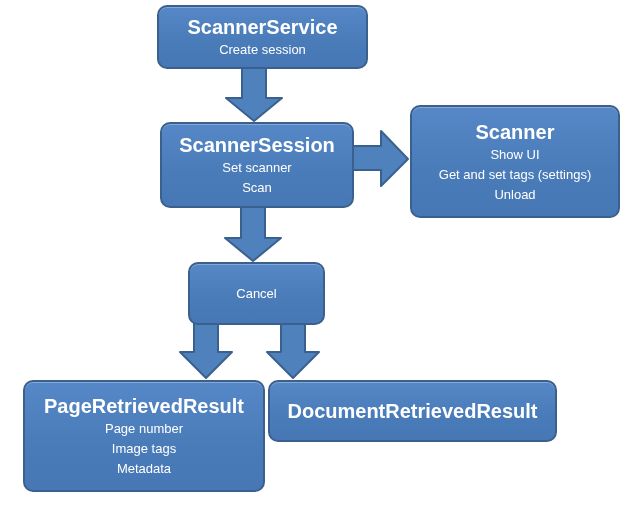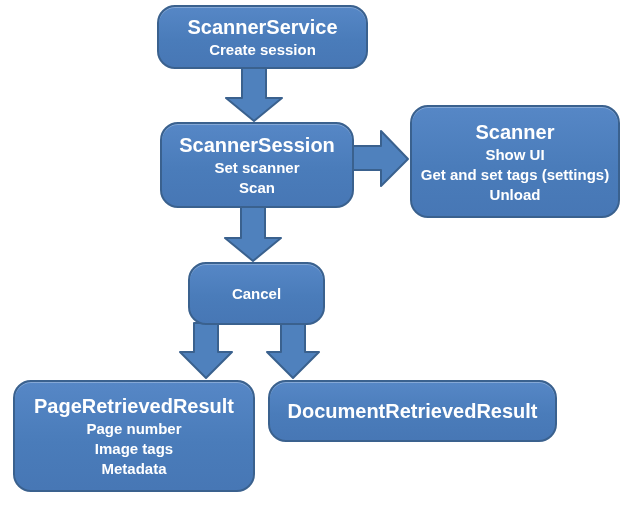--- a/index.html
+++ b/index.html
@@ -21,47 +21,47 @@
     top: 0;
     z-index: 1;
   }
   .node {
     position: absolute;
     z-index: 2;
     box-sizing: border-box;
     background: linear-gradient(180deg, #5word 0%, #4a7cba 100%);
     background: linear-gradient(180deg, #5687c6 0%, #4a7cba 55%, #4777b5 100%);
     border: 2px solid #3a618e;
-    border-radius: 18px;
+    border-radius: 10px;
     box-shadow: inset 0 1px 0 rgba(255,255,255,0.28);
     color: #ffffff;
     display: flex;
     flex-direction: column;
     justify-content: center;
     align-items: center;
     text-align: center;
   }
   .node-title {
     font-size: 20px;
     font-weight: bold;
     line-height: 26px;
     white-space: nowrap;
   }
   .node-item {
-    font-size: 15px;
-    font-weight: bold;
+    font-size: 13px;
+    font-weight: normal;
     line-height: 20px;
     white-space: nowrap;
   }
   
   .n-scannerservice          { left: 157px; top:   5px; width: 211px; height: 64px; }
   .n-scannersession          { left: 160px; top: 122px; width: 194px; height: 86px; }
   .n-scanner                 { left: 410px; top: 105px; width: 210px; height: 113px; }
   .n-scanjob                 { left: 188px; top: 262px; width: 137px; height: 63px; }
-  .n-pageretrievedresult     { left:   13px; top: 380px; width: 242px; height: 112px; }
+  .n-pageretrievedresult     { left:   23px; top: 380px; width: 242px; height: 112px; }
   .n-documentretrievedresult { left: 268px; top: 380px; width: 289px; height: 62px; gap: 47px; }
   .arrow {
     fill: #4f81bd;
     stroke: #3a618e;
     stroke-width: 2;
     stroke-linejoin: round;
   }
 </style>
 </head>
 <body>

